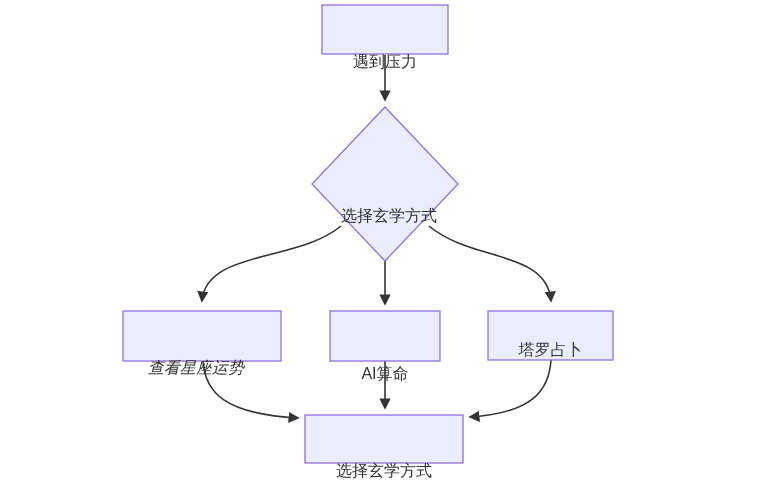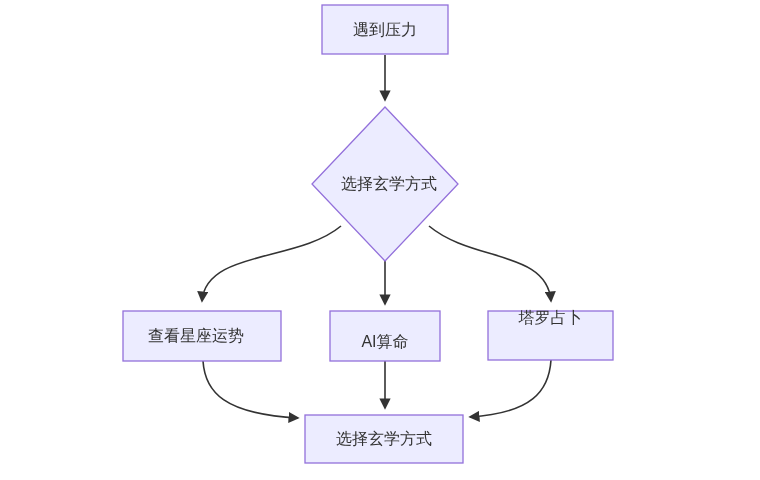--- a/index.html
+++ b/index.html
@@ -34,25 +34,26 @@
     position: absolute;
     display: flex;
     align-items: center;
     justify-content: center;
     color: #333333;
     font-size: 16px;
     line-height: 1;
     white-space: nowrap;
     text-align: center;
     user-select: none;
+    margin-top: 32px;
   }
   
   .lbl-stress    { left: 322px; top: 5px;   width: 126px; height: 49px; }
   .lbl-choose    { left: 316px; top: 107px; width: 146px; height: 154px; }
-  .lbl-horoscope { left: 123px; top: 311px; width: 146px; height: 50px; }
+  .lbl-horoscope { left: 123px; top: 311px; width: 146px; height: 50px; font-style: italic; }
   .lbl-ai        { left: 330px; top: 311px; width: 110px; height: 62px; }
   .lbl-tarot     { left: 488px; top: 293px; width: 125px; height: 49px; }
   .lbl-comfort   { left: 305px; top: 415px; width: 158px; height: 48px; }
 </style>
 </head>
 <body>
 
 <div class="stage">
 
   <svg width="760" height="480" viewBox="0 0 760 480">

